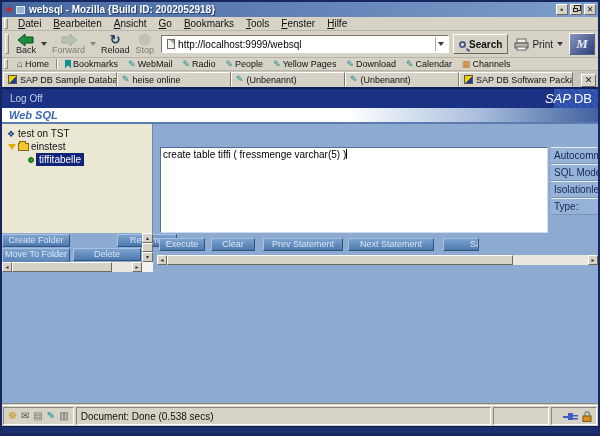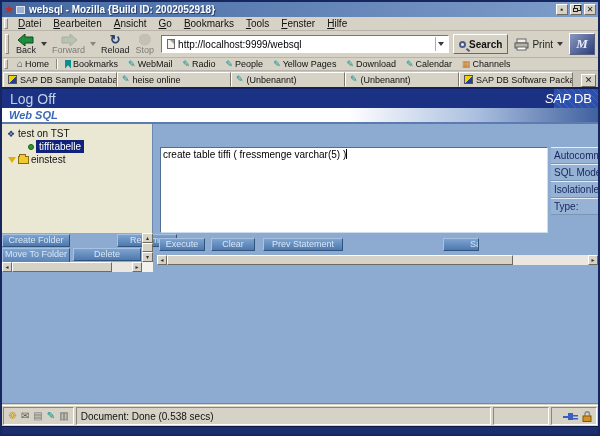--- a/index.html
+++ b/index.html
@@ -54,21 +54,21 @@
 
   
   .tabbar{height:16px;display:flex;align-items:flex-end;background:#c9c5ba;padding-left:1px;}
   .tab{height:15px;display:flex;align-items:center;background:#d6d2c6;border:1px solid;border-color:#fff #7a766c transparent #fff;padding:0 4px;font-size:9px;color:#111;white-space:nowrap;overflow:hidden;width:114px;}
   .tab .ic{margin-right:3px;flex:none;}
   .ic-sap{width:9px;height:9px;background:linear-gradient(135deg,#f2d300 55%,#23418f 55%);border:1px solid #555;}
   .tab-close{margin-left:auto;width:15px;height:13px;background:#d6d2c6;border:1px solid;border-color:#fff #6e6a62 #6e6a62 #fff;font-size:9px;line-height:11px;text-align:center;color:#222;margin-right:2px;}
 
   
   .appheader{height:21px;background:#1b3184;border-top:2px solid #10205c;display:flex;align-items:center;position:relative;}
-  .logoff{color:#c2cfe8;font-size:14px;margin-left:8px;}
+  .logoff{color:#c2cfe8;font-size:10px;margin-left:8px;}
   .sapbox{position:absolute;right:0;top:0;height:100%;width:44px;background:#2c4fae;background-image:repeating-linear-gradient(45deg,rgba(255,255,255,.12) 0 1px,transparent 1px 5px);display:flex;align-items:center;justify-content:center;}
   .saptext{position:absolute;right:6px;top:2px;color:#fff;font-size:13px;}
   .saptext .sap{font-weight:normal;font-style:italic;margin-right:3px;}
   .appsub{height:16px;background:linear-gradient(to right,#ffffff 0%,#ffffff 58%,#a9bede 80%,#40619f 100%);display:flex;align-items:center;border-bottom:2px solid #5d7bb0;}
   .websql{color:#3c67b5;font-size:11px;font-weight:bold;font-style:italic;margin-left:7px;}
 
   
   .workarea{position:relative;height:279px;background:#8dabd0;}
   .lframe{position:absolute;left:0;top:0;width:151px;height:148px;}
   .tree{position:absolute;left:0;top:0;width:151px;height:109px;background:#eae7d3;border-right:1px solid #6d88b0;font-size:10px;color:#111;padding-top:3px;}
@@ -255,27 +255,27 @@
 
   <div class="workarea">
 
     <div class="lframe">
       <div class="tree">
         <div class="trow">
           <span class="t-ic-root">❖</span>
           <span>test on TST</span>
         </div>
         <div class="trow">
-          <span class="t-bullet"></span>
-          <span class="t-sel">tiffitabelle</span>
-        </div>
-        <div class="trow">
           <span class="t-twisty"></span>
           <span class="t-folder"></span>
           <span>einstest</span>
+        </div>
+        <div class="trow">
+          <span class="t-bullet"></span>
+          <span class="t-sel">tiffitabelle</span>
         </div>
       </div>
       <div class="treebtns">
         <span class="webbtn" style="left:0;top:1px;width:68px;height:13px;">Create Folder</span>
         <span class="webbtn" style="left:71px;top:1px;width:60px;height:13px;margin-left:44px;">Rename</span>
         <span class="webbtn" style="left:0;top:15px;width:68px;height:20px;">Move To Folder</span>
         <span class="webbtn" style="left:71px;top:15px;width:68px;height:13px;">Delete</span>
       </div>
 
       <span class="sbtn" style="left:140px;top:109px;width:11px;height:10px;">▴</span>
@@ -296,20 +296,21 @@
       <div class="infopanel">
         <div class="irow">Autocommit</div>
         <div class="irow">SQL Mode:</div>
         <div class="irow">Isolationlevel</div>
         <div class="irow">Type:</div>
       </div>
       <div class="actions">
         <span class="webbtn" style="left:4px;top:0;width:46px;height:13px;">Execute</span>
         <span class="webbtn" style="left:56px;top:0;width:44px;height:13px;">Clear</span>
         <span class="webbtn" style="left:108px;top:0;width:80px;height:13px;">Prev Statement</span>
+        <span class="webbtn" style="left:193px;top:0;width:86px;height:13px;">Next Statement</span>
         <span class="webbtn" style="left:288px;top:0;width:36px;height:13px;padding-left:26px;">Save</span>
       </div>
 
       <span class="sbtn" style="left:2px;top:131px;width:10px;height:10px;">◂</span>
       <span class="strack" style="left:12px;top:131px;width:421px;height:10px;"></span>
       <span class="sthumb" style="left:12px;top:131px;width:346px;height:10px;"></span>
       <span class="sbtn" style="right:0;top:131px;width:10px;height:10px;">▸</span>
     </div>
   </div>
 

